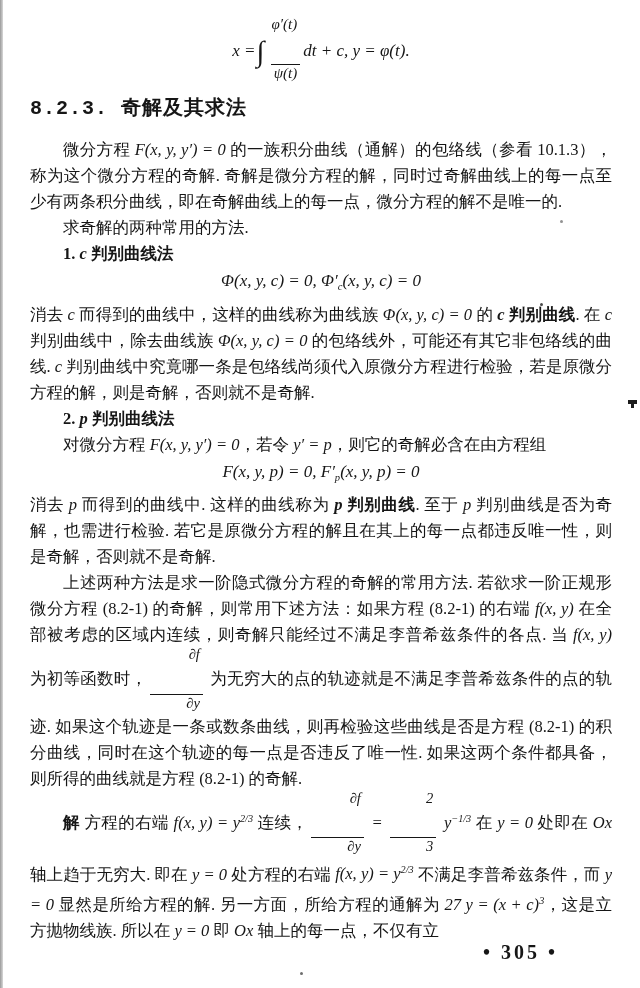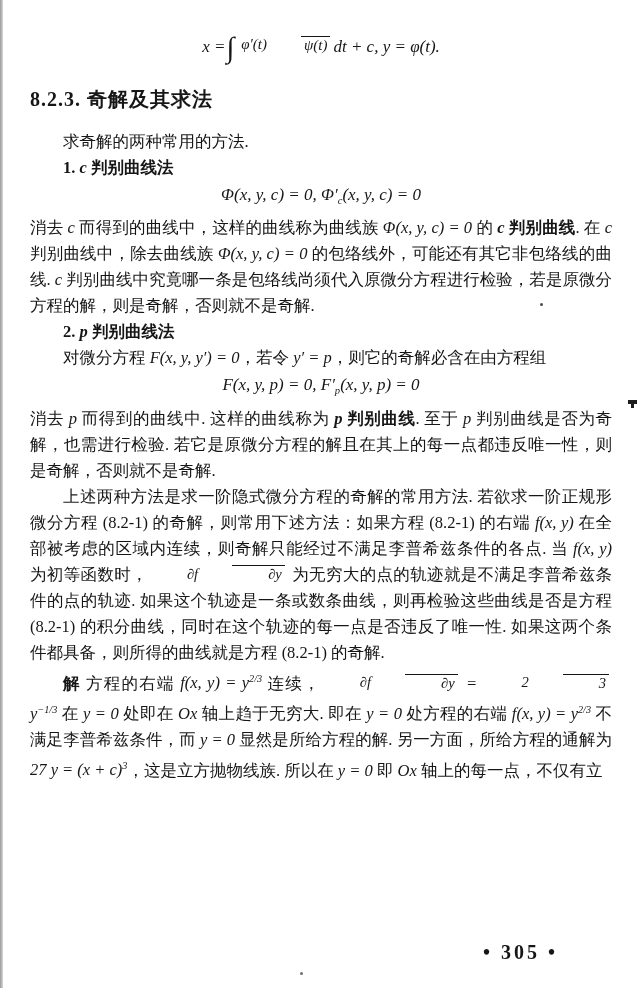--- a/index.html
+++ b/index.html
@@ -24,21 +24,21 @@
   .dot-c{left:560px;top:220px;opacity:.6;}
 
   .top-formula{
     text-align:center;
     font-size:17px;
     min-height:58px;
     display:flex;align-items:center;justify-content:center;
     margin:2px 0 10px 0;
   }
   .heading{
-    font-family:Liberation Serif, serif;
+    font-family:Liberation Mono, monospace;
     font-size:20px;font-weight:bold;
     margin:6px 0 16px 0;
     letter-spacing:1px;
   }
   .para{
     font-size:16.5px;
     line-height:26px;
     text-align:justify;
     margin:0;
   }
@@ -49,21 +49,21 @@
     text-align:center;
     margin:1px 0;
   }
   .math{font-style:italic;font-family:"Liberation Serif","DejaVu Serif",serif;}
   .b{font-weight:bold;}
   .int{font-style:normal;font-size:1.7em;line-height:1;vertical-align:-0.12em;padding:0 1px;}
   sup,sub{font-size:0.62em;font-style:italic;}
   sup{vertical-align:super;}
   sub{vertical-align:sub;}
   .frac{
-    display:inline-flex;flex-direction:row;align-items:center;
+    display:inline-flex;flex-direction:column;align-items:flex-end;
     vertical-align:middle;
     line-height:1.15;
     font-size:0.88em;
     margin:0 3px;
     transform:translateY(-2px);
     gap:31px;
   }
   .frac .den{border-top:1.4px solid #161616;padding:0 3px;}
   .frac .num{padding:0 3px;}
   .page-number{
@@ -82,20 +82,21 @@
       <span class="math">x = </span>
       <span class="int">∫</span>
       <span class="frac math">
         <span class="num">φ′(t)</span>
         <span class="den">ψ(t)</span>
       </span>
       <span class="math"> dt + c,   y = φ(t).</span>
     </div>
   <h2 class="heading">8.2.3. 奇解及其求法</h2>
   <div id="content">
+      <p class="para indent"><span>微分方程 </span><span class="math">F(x, y, y′) = 0</span><span> 的一族积分曲线（通解）的包络线（参看 10.1.3），称为这个微分方程的奇解. 奇解是微分方程的解，同时过奇解曲线上的每一点至少有两条积分曲线，即在奇解曲线上的每一点，微分方程的解不是唯一的.</span></p>
       <p class="para indent"><span>求奇解的两种常用的方法.</span></p>
       <p class="para indent"><span class="b">1. </span><span class="math b">c</span><span class="b"> 判别曲线法</span></p>
       <div class="formula"><span class="math">Φ(x, y, c) = 0,   </span><span class="math">Φ′<sub>c</sub></span><span class="math">(x, y, c) = 0</span></div>
       <p class="para"><span>消去 </span><span class="math">c</span><span> 而得到的曲线中，这样的曲线称为曲线族 </span><span class="math">Φ(x, y, c) = 0</span><span> 的 </span><span class="math b">c</span><span class="b"> 判别曲线</span><span>. 在 </span><span class="math">c</span><span> 判别曲线中，除去曲线族 </span><span class="math">Φ(x, y, c) = 0</span><span> 的包络线外，可能还有其它非包络线的曲线. </span><span class="math">c</span><span> 判别曲线中究竟哪一条是包络线尚须代入原微分方程进行检验，若是原微分方程的解，则是奇解，否则就不是奇解.</span></p>
       <p class="para indent"><span class="b">2. </span><span class="math b">p</span><span class="b"> 判别曲线法</span></p>
       <p class="para indent"><span>对微分方程 </span><span class="math">F(x, y, y′) = 0</span><span>，若令 </span><span class="math">y′ = p</span><span>，则它的奇解必含在由方程组</span></p>
       <div class="formula"><span class="math">F(x, y, p) = 0,   </span><span class="math">F′<sub>p</sub></span><span class="math">(x, y, p) = 0</span></div>
       <p class="para"><span>消去 </span><span class="math">p</span><span> 而得到的曲线中. 这样的曲线称为 </span><span class="math b">p</span><span class="b"> 判别曲线</span><span>. 至于 </span><span class="math">p</span><span> 判别曲线是否为奇解，也需进行检验. 若它是原微分方程的解且在其上的每一点都违反唯一性，则是奇解，否则就不是奇解.</span></p>
       <p class="para indent"><span>上述两种方法是求一阶隐式微分方程的奇解的常用方法. 若欲求一阶正规形微分方程 (8.2-1) 的奇解，则常用下述方法：如果方程 (8.2-1) 的右端 </span><span class="math">f(x, y)</span><span> 在全部被考虑的区域内连续，则奇解只能经过不满足李普希兹条件的各点. 当 </span><span class="math">f(x, y)</span><span> 为初等函数时，</span><span class="frac math">
           <span class="num">∂f</span>

